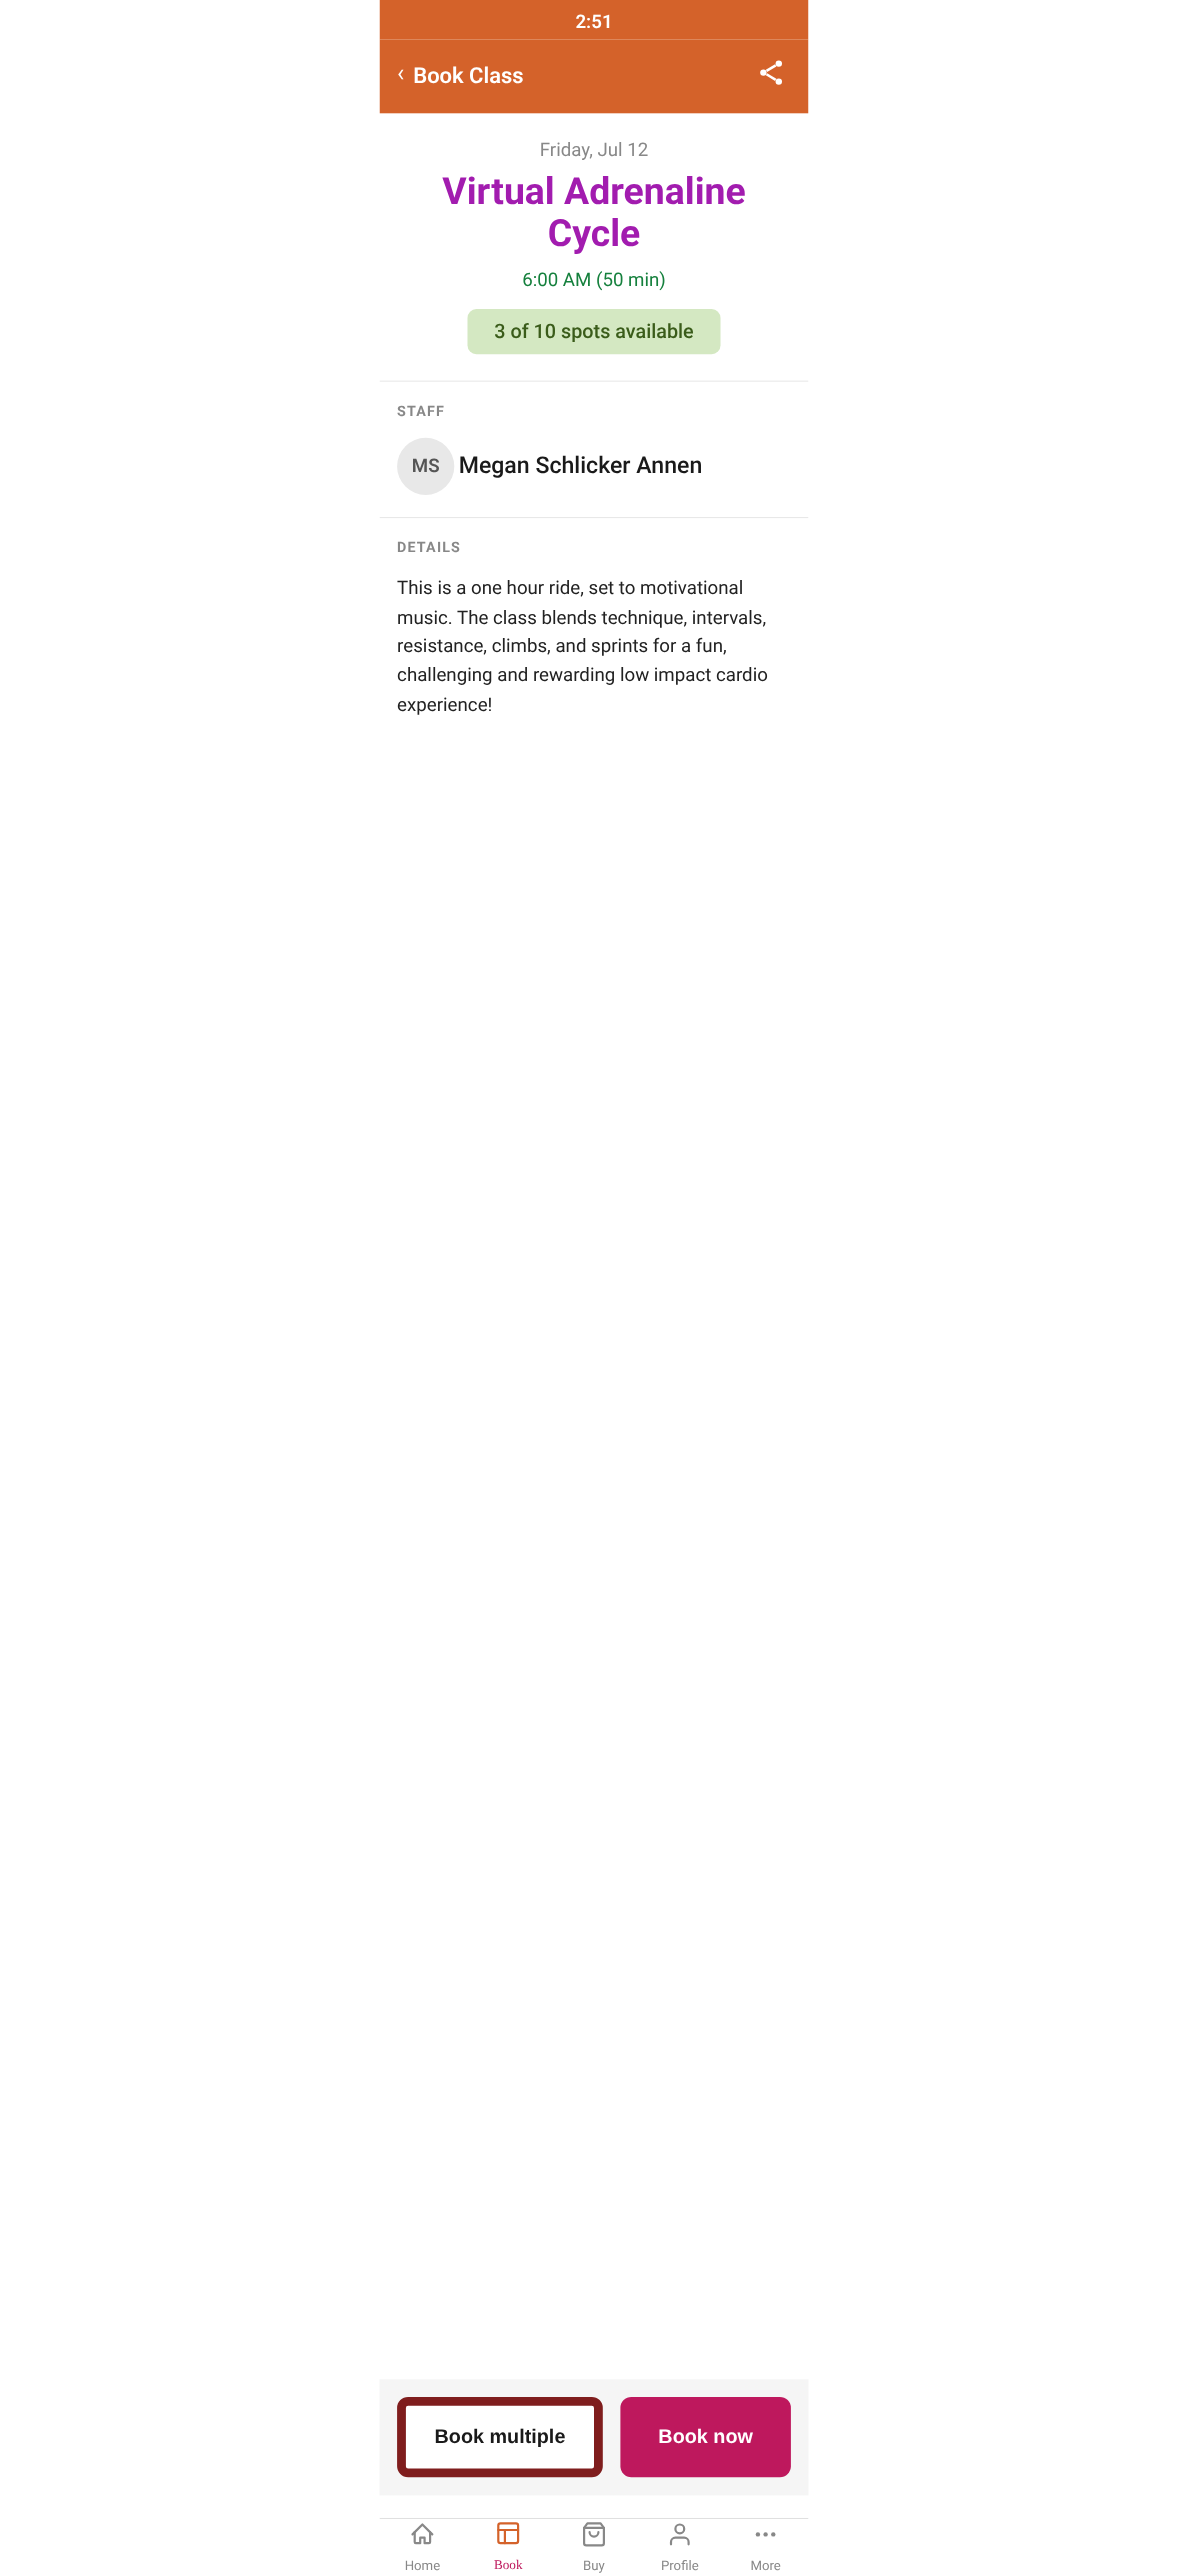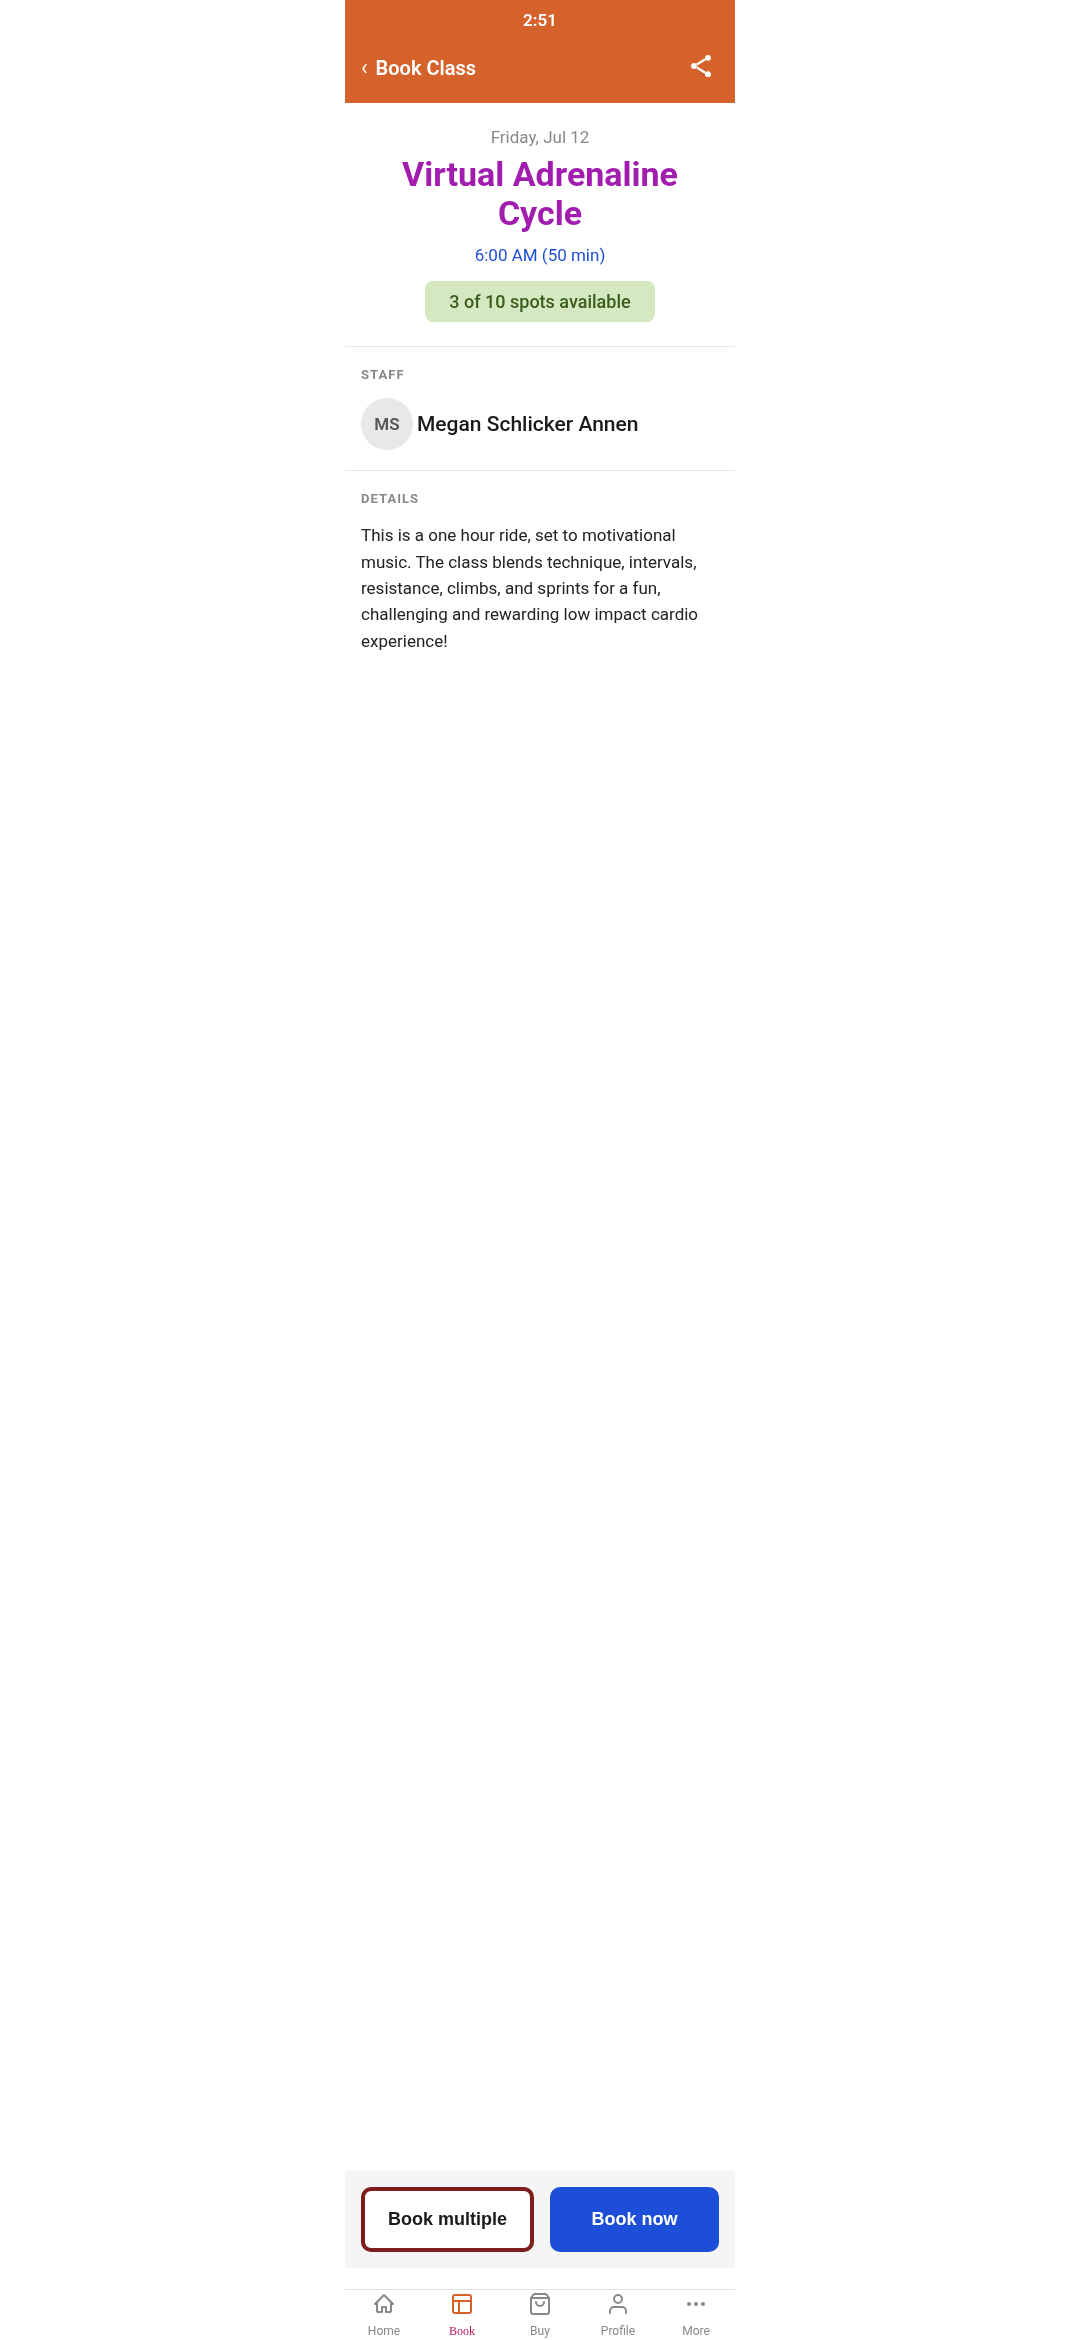--- a/index.html
+++ b/index.html
@@ -86,21 +86,21 @@
 
     .class-name {
       font-size: 34px;
       font-weight: 700;
       color: #a21caf;
       line-height: 1.15;
       margin-bottom: 12px;
     }
 
     .class-time {
-      color: #1d4ed8;
+      color: #15803d;
       font-size: 17px;
       margin-bottom: 16px;
     }
 
     .spots-badge {
       display: inline-block;
       background: #d4e8c2;
       color: #3a5c1a;
       font-size: 18px;
       font-weight: 500;
@@ -168,33 +168,33 @@
       width: 390px;
       padding: 16px;
       background: #f5f5f5;
       display: flex;
       gap: 16px;
     }
 
     .btn-multiple {
       flex: 1;
       background: white;
-      border: 4px solid #7f1d1d;
+      border: 8px solid #7f1d1d;
       border-radius: 10px;
-      padding: 18px 10px;
+      padding: 18px 20px;
       font-size: 18px;
       font-weight: 600;
       color: #1a1a1a;
       cursor: pointer;
       text-align: center;
     }
 
     .btn-book-now {
       flex: 1;
-      background: #1d4ed8;
+      background: #be185d;
       border: none;
       border-radius: 10px;
       padding: 18px 12px;
       font-size: 18px;
       font-weight: 600;
       color: white;
       cursor: pointer;
       text-align: center;
     }
 

